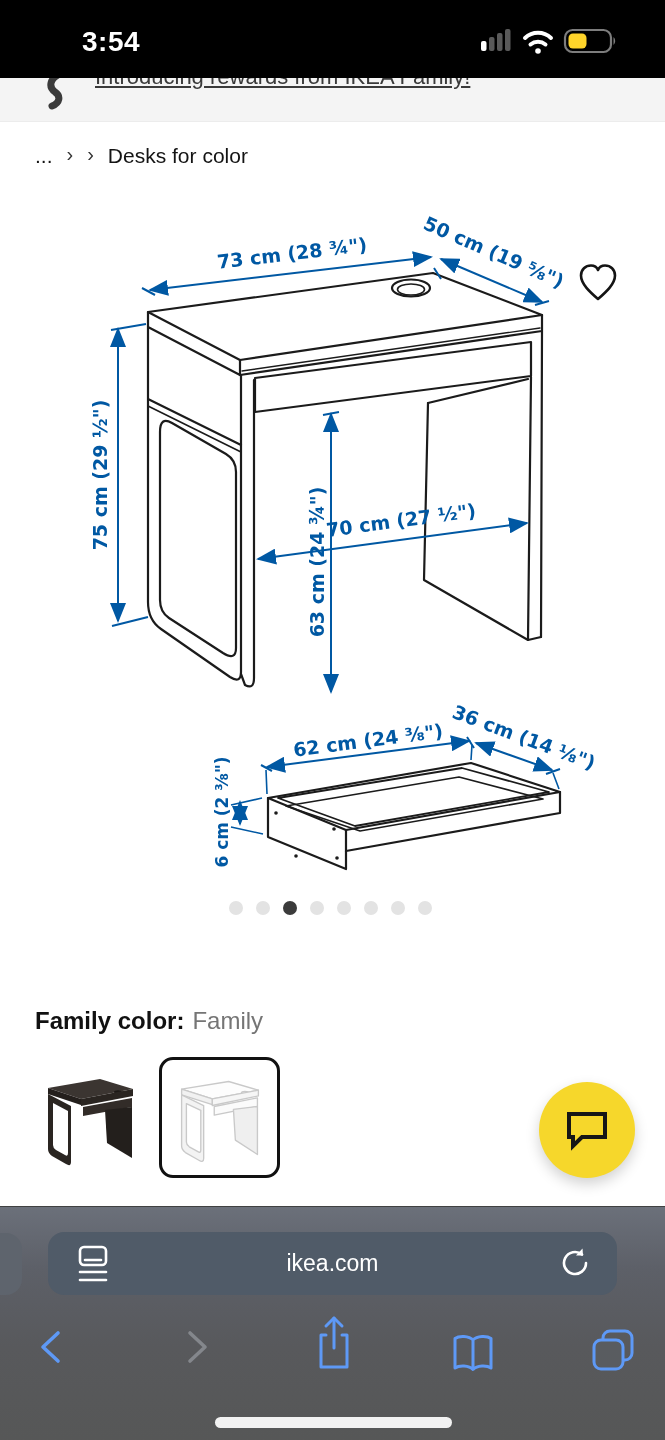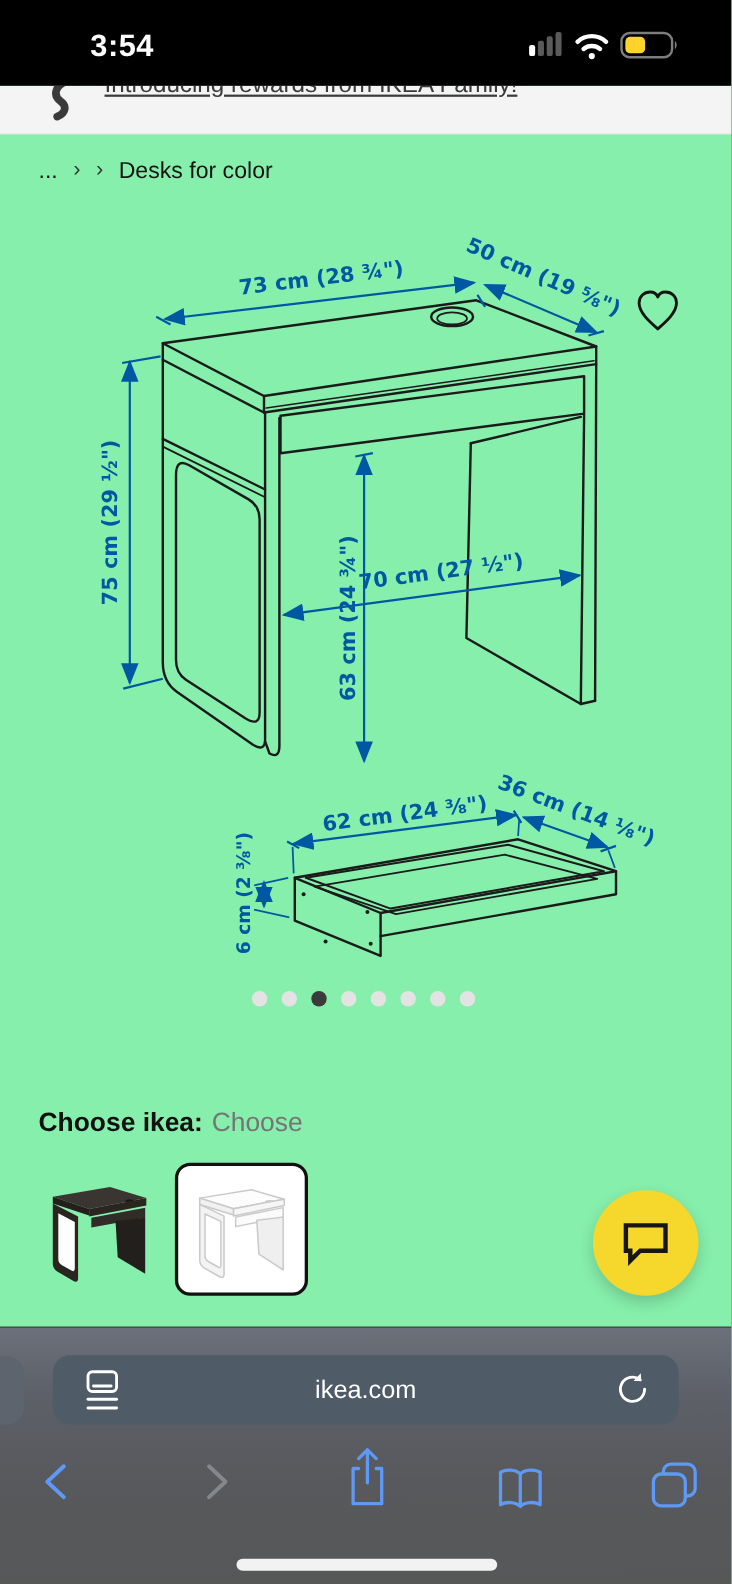--- a/index.html
+++ b/index.html
@@ -1,18 +1,18 @@
 <!DOCTYPE html>
 <html><head>
 <meta charset="utf-8">
 <style>
   html,body{margin:0;padding:0;background:#888;}
   .screen{
     position:relative;width:665px;height:1440px;margin:0 auto;
-    background:#86efac;overflow:hidden;
+    background:#ffffff;overflow:hidden;
     font-family:"Liberation Sans",sans-serif;
     -webkit-font-smoothing:antialiased;
   }
   
   .statusbar{position:absolute;left:0;top:0;width:665px;height:78px;background:#000;z-index:30;}
   .time{position:absolute;left:82px;top:26px;color:#fff;font-size:28px;font-weight:700;letter-spacing:.5px;}
   .sb-icons{position:absolute;right:32px;top:26px;}
   
   .banner{position:absolute;left:0;top:78px;width:665px;height:43px;background:#f4f4f4;overflow:hidden;border-bottom:1px solid #ececec;z-index:10;}
   .banner-text{position:absolute;left:95px;top:-14px;font-size:22px;color:#3a3a3a;text-decoration:underline;white-space:nowrap;}
@@ -173,21 +173,21 @@
     <div class="dot"></div>
     <div class="dot active"></div>
     <div class="dot"></div>
     <div class="dot"></div>
     <div class="dot"></div>
     <div class="dot"></div>
     <div class="dot"></div>
   </div>
 
   <div class="choose">
-    <b>Choose ikea:</b><span class="val">Choose</span>
+    <b>Family color:</b><span class="val">Family</span>
   </div>
 
   <div class="swatch-black">
     <svg width="96" height="104" viewBox="0 0 96 104">
       <path d="M6,22 L58,13 L91,23 L39,33 Z" fill="#3b3531"></path>
       <ellipse cx="76" cy="26" rx="4" ry="1.8" fill="#1c1916"></ellipse>
       <path d="M6,22 L6,28 L39,39 L39,33 Z" fill="#241f1c"></path>
       <path d="M39,33 L91,23 L91,30 L39,40 Z" fill="#2a2521"></path>
       <path d="M41,41 L90,32 L90,41 L41,50 Z" fill="#322c28"></path>
       <path d="M6,28 L6,83 Q6,87 10,90 L24,98 Q29,101 29,96 L29,40 Z" fill="#2a2521"></path>

